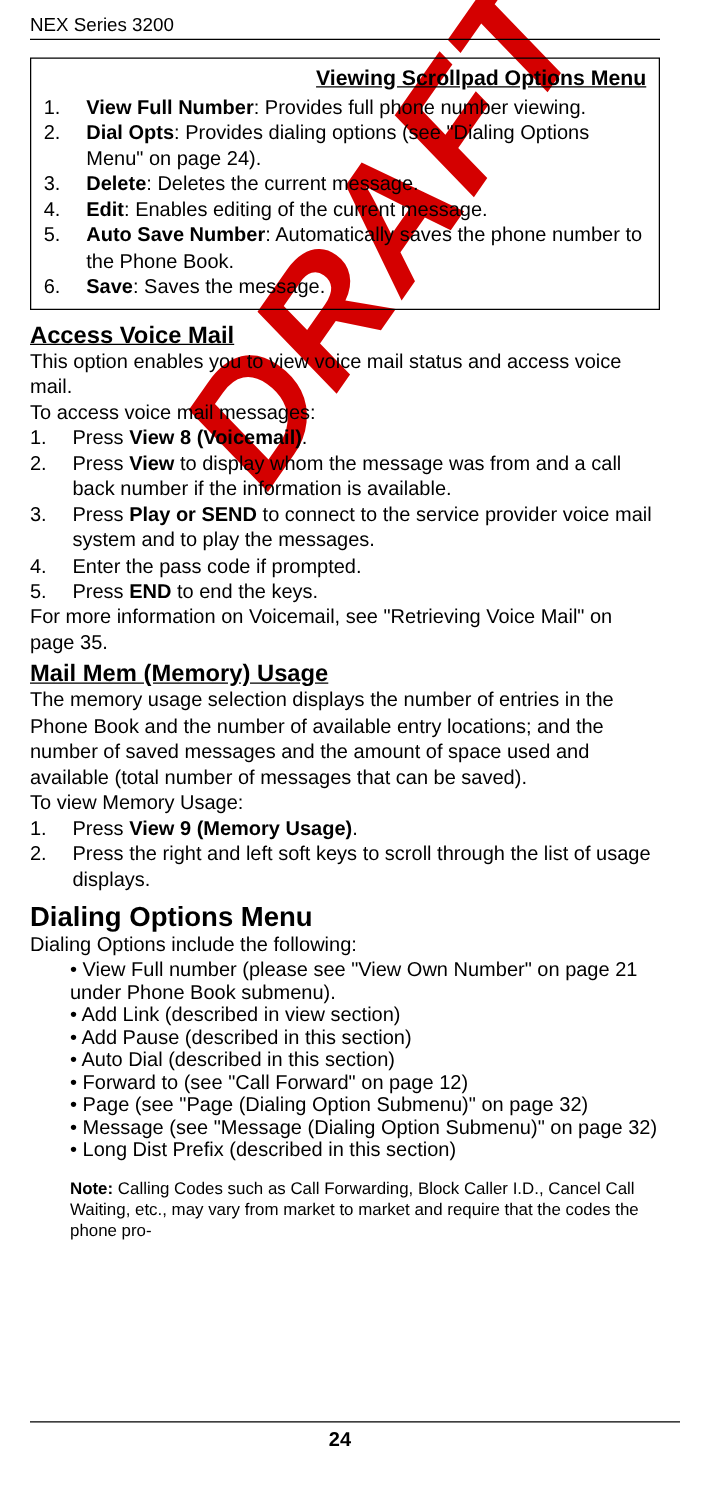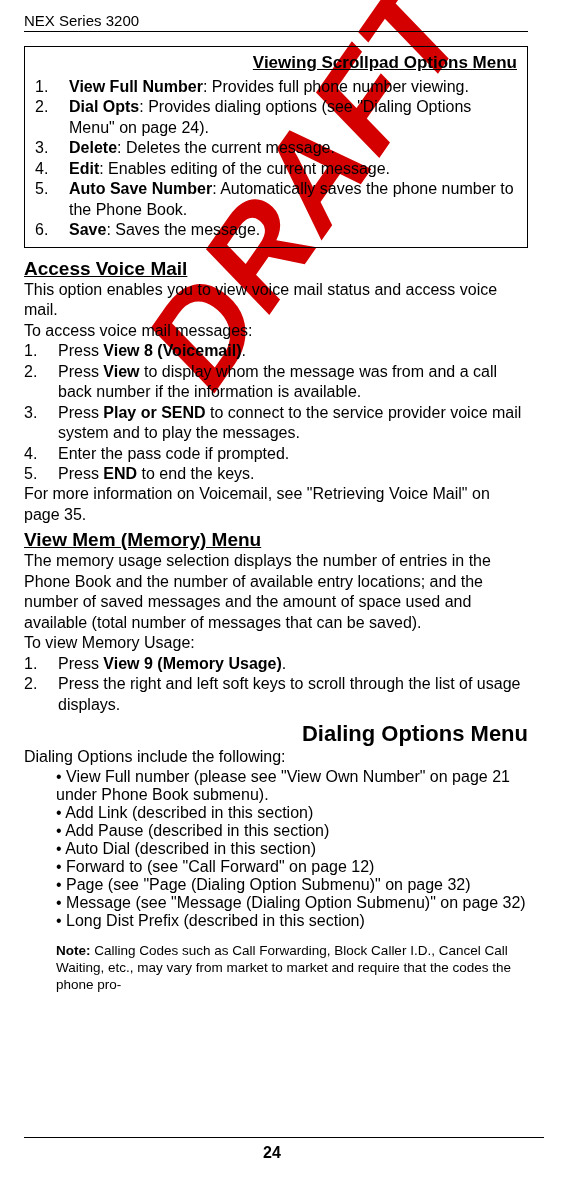--- a/index.html
+++ b/index.html
@@ -61,21 +61,20 @@
   .sec-h1 {
     font-weight: bold;
     text-decoration: underline;
     font-size: 19px;
     margin: 4px 0 0 0;
   }
   .sec-h1-big {
     font-weight: bold;
     font-size: 22px;
     margin: 6px 0 0 0;
-    text-align: right;
   }
   .para {
     line-height: 1.28;
     margin: 0;
   }
   .bullets {
     margin: 0;
     padding: 0 0 0 32px;
     list-style: none;
   }
@@ -179,39 +178,39 @@
         <span class="num">4.</span>
         <span class="body-text"><span>Enter the pass code if prompted.</span><span class="bold"></span><span></span></span>
       </li>
     <li>
         <span class="num">5.</span>
         <span class="body-text"><span>Press </span><span class="bold">END</span><span> to end the keys.</span></span>
       </li>
   </ul>
   <p class="para">For more information on Voicemail, see "Retrieving Voice Mail" on page 35.</p>
 
-  <div class="sec-h1">View Mem (Memory) Menu</div>
+  <div class="sec-h1">Mail Mem (Memory) Usage</div>
   <p class="para">The memory usage selection displays the number of entries in the Phone Book and the number of available entry locations; and the number of saved messages and the amount of space used and available (total number of messages that can be saved).</p>
   <p class="para">To view Memory Usage:</p>
   <ul class="list">
     <li>
         <span class="num">1.</span>
         <span class="body-text"><span>Press </span><span class="bold">View 9 (Memory Usage)</span><span>.</span></span>
       </li>
     <li>
         <span class="num">2.</span>
         <span class="body-text"><span>Press the right and left soft keys to scroll through the list of usage displays.</span><span class="bold"></span><span></span></span>
       </li>
   </ul>
 
   <div class="sec-h1-big">Dialing Options Menu</div>
   <p class="para">Dialing Options include the following:</p>
   <ul class="bullets">
     <li>View Full number (please see "View Own Number" on page 21 under Phone Book submenu).</li>
-    <li>Add Link (described in this section)</li>
+    <li>Add Link (described in view section)</li>
     <li>Add Pause (described in this section)</li>
     <li>Auto Dial (described in this section)</li>
     <li>Forward to (see "Call Forward" on page 12)</li>
     <li>Page (see "Page (Dialing Option Submenu)" on page 32)</li>
     <li>Message (see "Message (Dialing Option Submenu)" on page 32)</li>
     <li>Long Dist Prefix (described in this section)</li>
   </ul>
   <p class="note"><span class="bold">Note:  </span><span>Calling Codes such as Call Forwarding, Block Caller I.D., Cancel Call Waiting, etc., may vary from market to market and require that the codes the phone pro-</span></p>
 
 </div>

